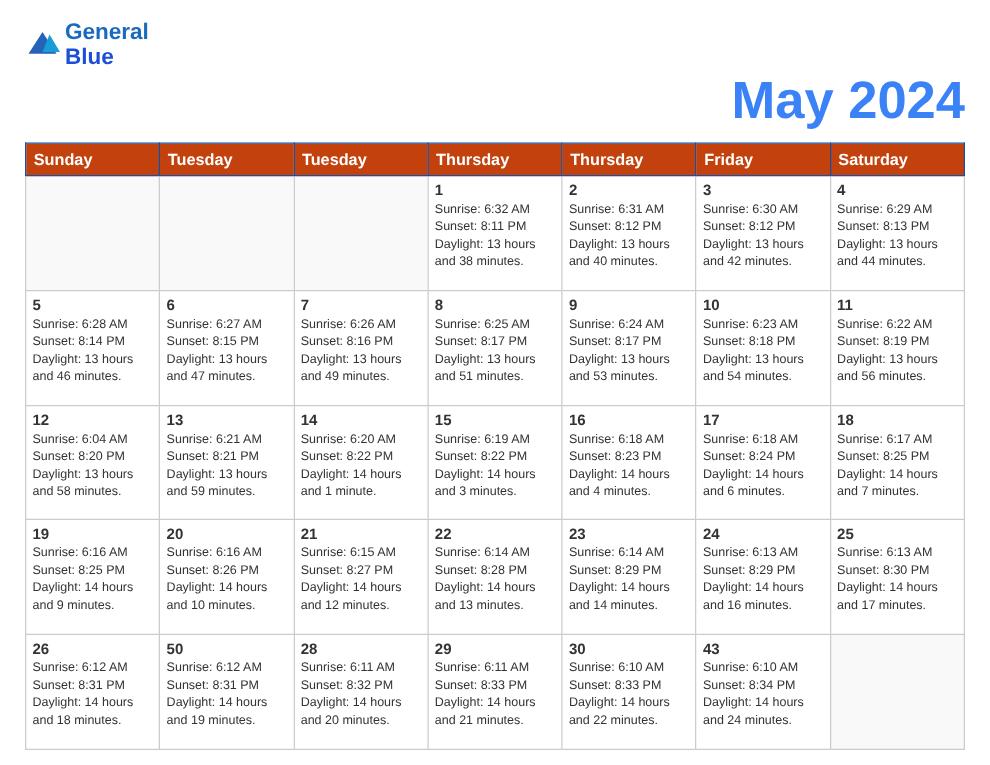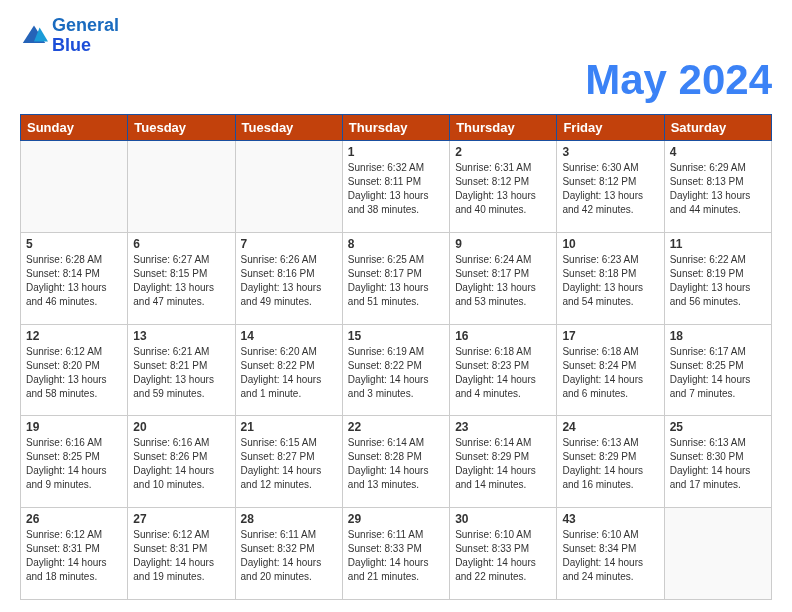--- a/index.html
+++ b/index.html
@@ -209,21 +209,21 @@
             <span class="day-number">11</span>
             <div class="day-info">Sunrise: 6:22 AM
 Sunset: 8:19 PM
 Daylight: 13 hours
 and 56 minutes.</div>
           </td>
         </tr>
         <tr>
           <td>
             <span class="day-number">12</span>
-            <div class="day-info">Sunrise: 6:12 AM
+            <div class="day-info">Sunrise: 6:04 AM
 Sunset: 8:20 PM
 Daylight: 13 hours
 and 58 minutes.</div>
           </td>
           <td>
             <span class="day-number">13</span>
             <div class="day-info">Sunrise: 6:21 AM
 Sunset: 8:21 PM
 Daylight: 13 hours
 and 59 minutes.</div>
@@ -317,21 +317,21 @@
         </tr>
         <tr>
           <td>
             <span class="day-number">26</span>
             <div class="day-info">Sunrise: 6:12 AM
 Sunset: 8:31 PM
 Daylight: 14 hours
 and 18 minutes.</div>
           </td>
           <td>
-            <span class="day-number">27</span>
+            <span class="day-number">50</span>
             <div class="day-info">Sunrise: 6:12 AM
 Sunset: 8:31 PM
 Daylight: 14 hours
 and 19 minutes.</div>
           </td>
           <td>
             <span class="day-number">28</span>
             <div class="day-info">Sunrise: 6:11 AM
 Sunset: 8:32 PM
 Daylight: 14 hours

